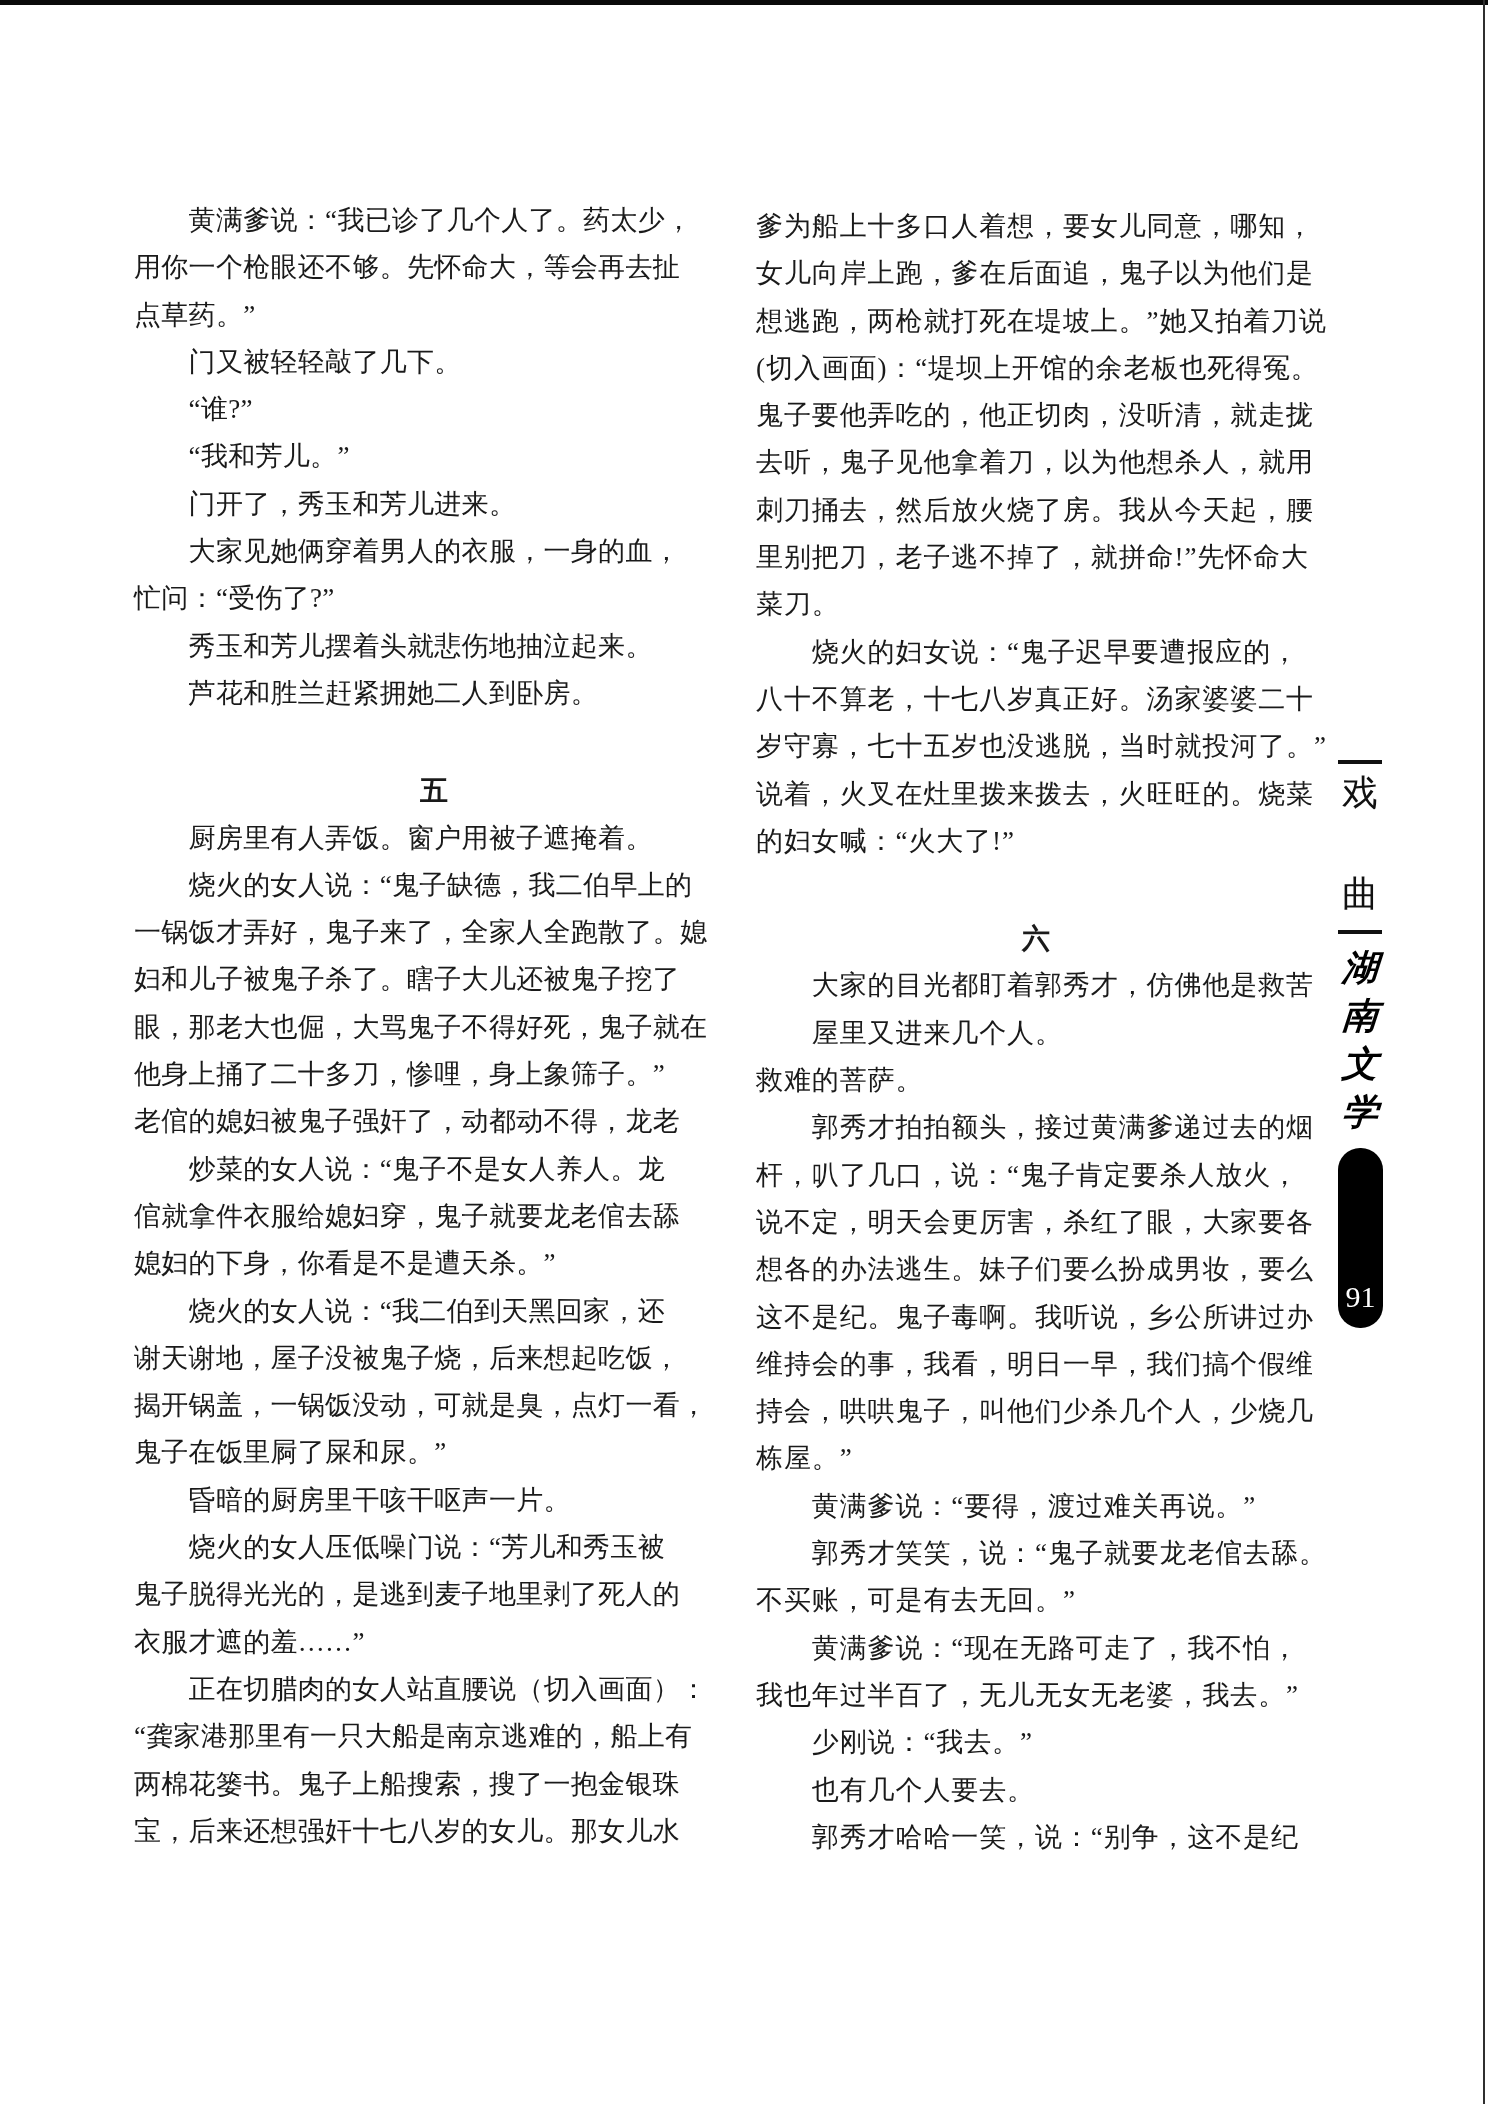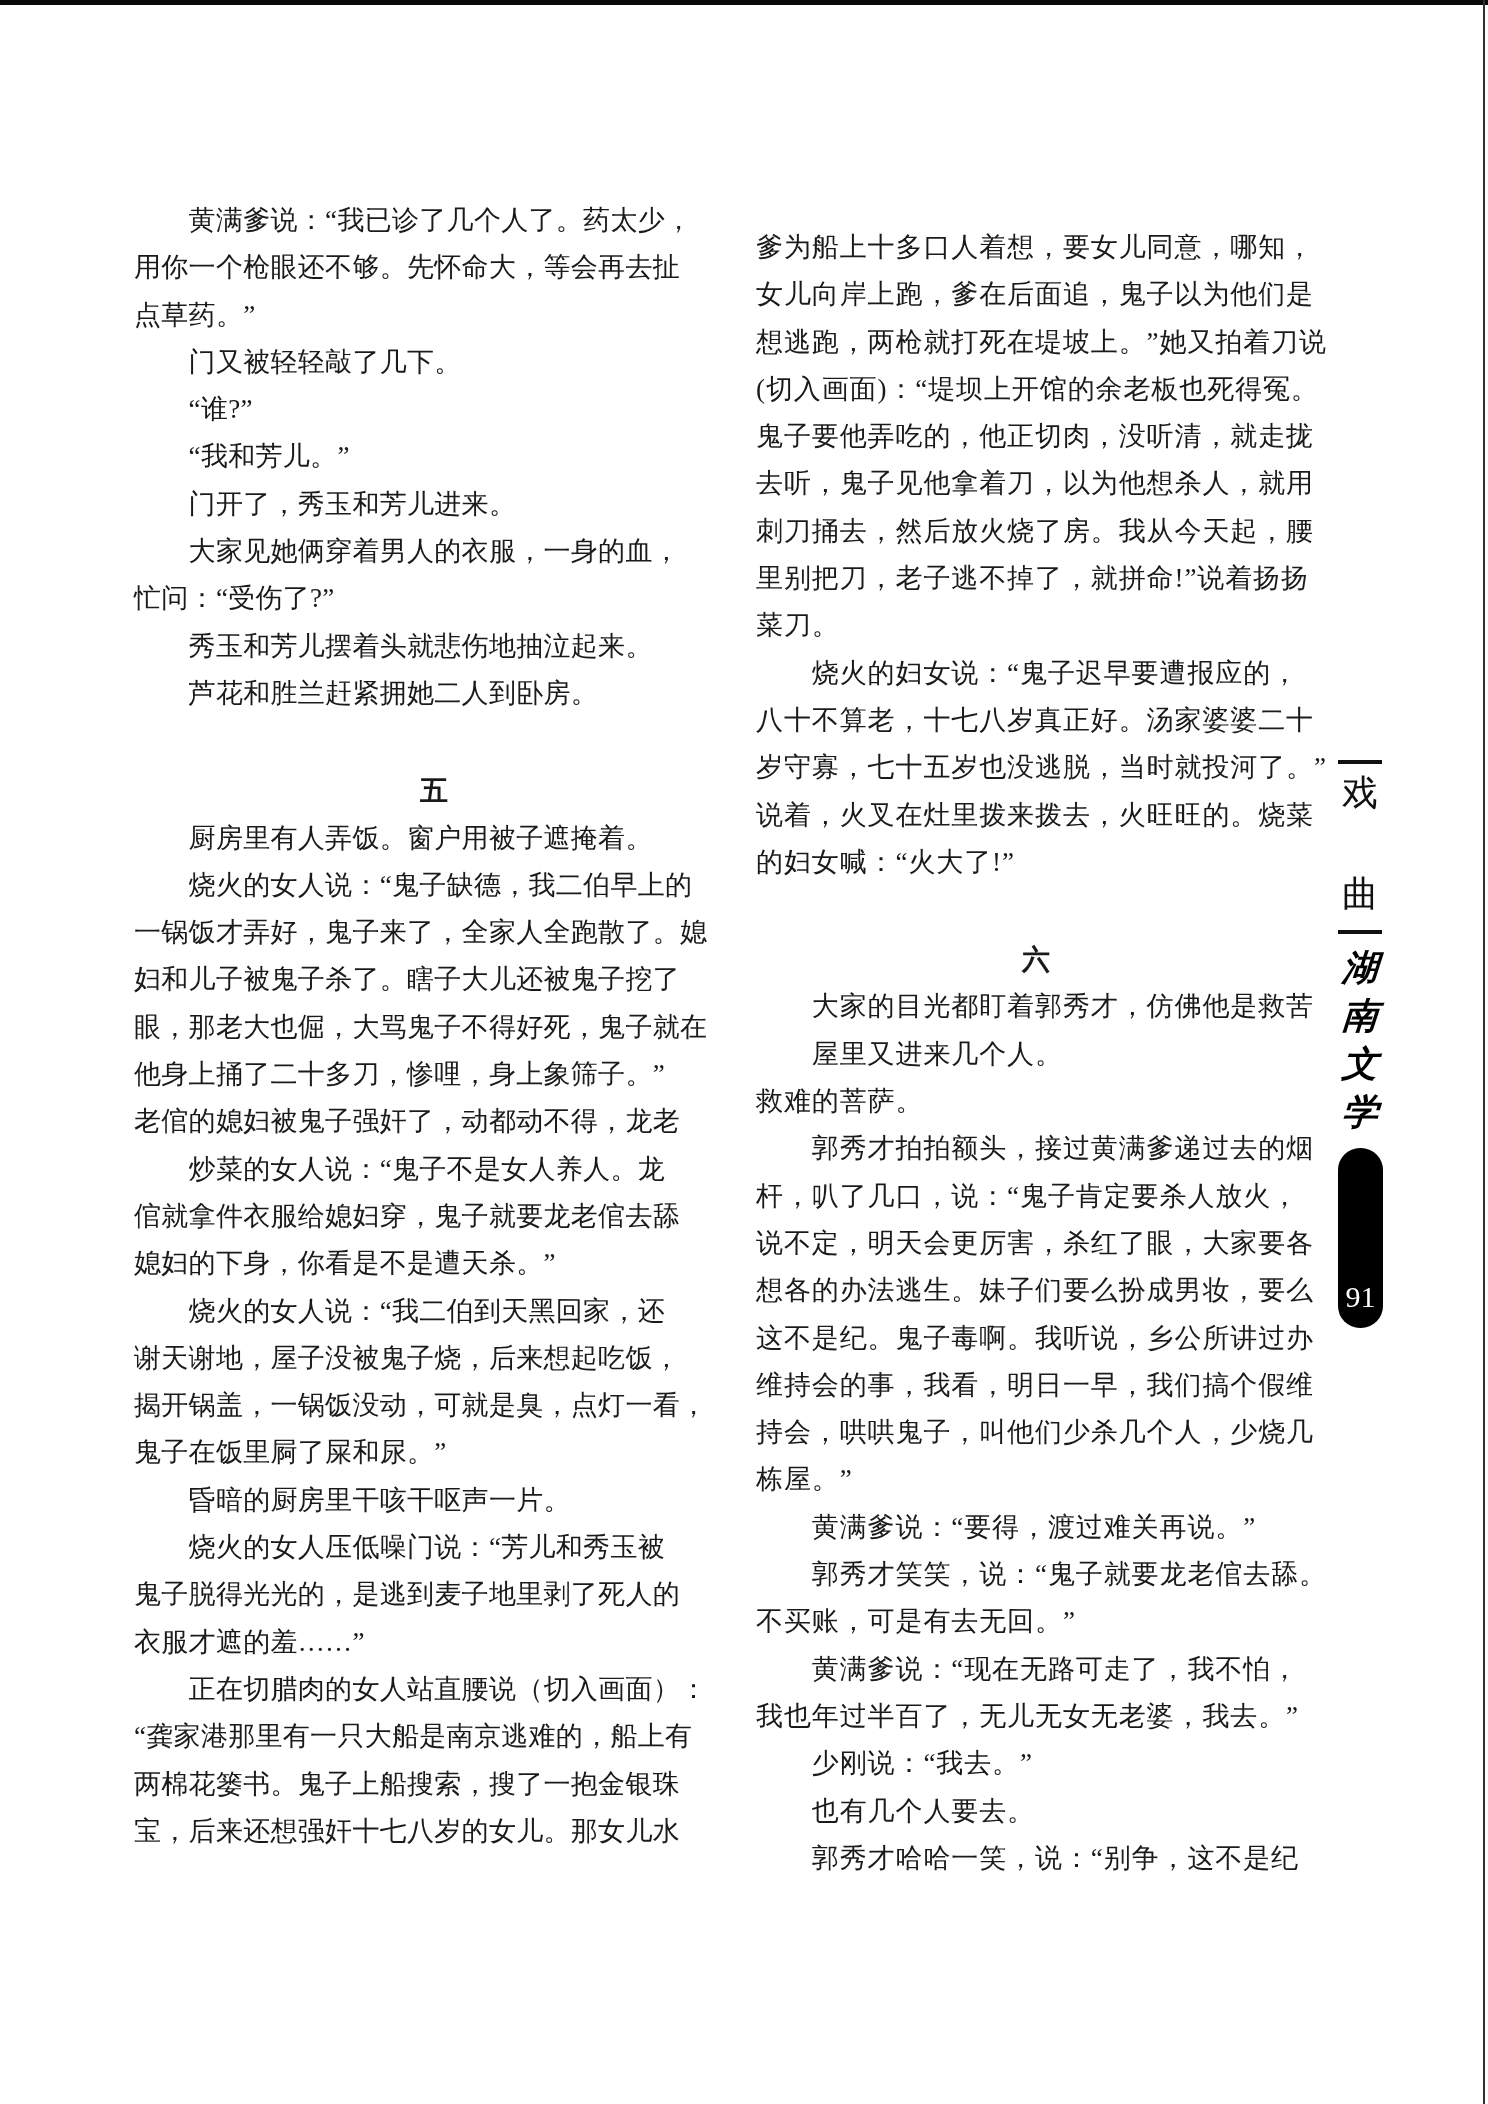--- a/index.html
+++ b/index.html
@@ -21,21 +21,21 @@
     left: 1483px; width: 2px; background: #2f2f2f;
   }
   .col {
     position: absolute;
     font-size: 27px;
     letter-spacing: 0.3px;
     line-height: 47.3px;
     white-space: nowrap;
   }
   .col-left { left: 110px; top: 197px; width: 600px; margin-left: 24px; }
-  .col-right { left: 756px; top: 203px; width: 560px; letter-spacing: 0.9px; margin-top: 21px; }
+  .col-right { left: 756px; top: 203px; width: 560px; letter-spacing: 0.9px; }
   .line { height: 47.3px; }
   .section-heading {
     height: 47.3px; line-height: 47.3px;
     margin-top: 50px;
     text-align: center;
     font-weight: bold;
     font-size: 28px;
     letter-spacing: 0;
   }
   .sidebar {
@@ -131,21 +131,21 @@
 
 <div class="col col-right">
   <div>
       <div class="line">爹为船上十多口人着想，要女儿同意，哪知，</div>
       <div class="line">女儿向岸上跑，爹在后面追，鬼子以为他们是</div>
       <div class="line">想逃跑，两枪就打死在堤坡上。”她又拍着刀说</div>
       <div class="line">(切入画面)：“堤坝上开馆的余老板也死得冤。</div>
       <div class="line">鬼子要他弄吃的，他正切肉，没听清，就走拢</div>
       <div class="line">去听，鬼子见他拿着刀，以为他想杀人，就用</div>
       <div class="line">刺刀捅去，然后放火烧了房。我从今天起，腰</div>
-      <div class="line">里别把刀，老子逃不掉了，就拼命!”说着扬扬</div>
+      <div class="line">里别把刀，老子逃不掉了，就拼命!”先怀命大</div>
       <div class="line">菜刀。</div>
       <div class="line">　　烧火的妇女说：“鬼子迟早要遭报应的，</div>
       <div class="line">八十不算老，十七八岁真正好。汤家婆婆二十</div>
       <div class="line">岁守寡，七十五岁也没逃脱，当时就投河了。”</div>
       <div class="line">说着，火叉在灶里拨来拨去，火旺旺的。烧菜</div>
       <div class="line">的妇女喊：“火大了!”</div>
     </div>
   <div class="section-heading">六</div>
   <div>
       <div class="line">　　大家的目光都盯着郭秀才，仿佛他是救苦</div>

